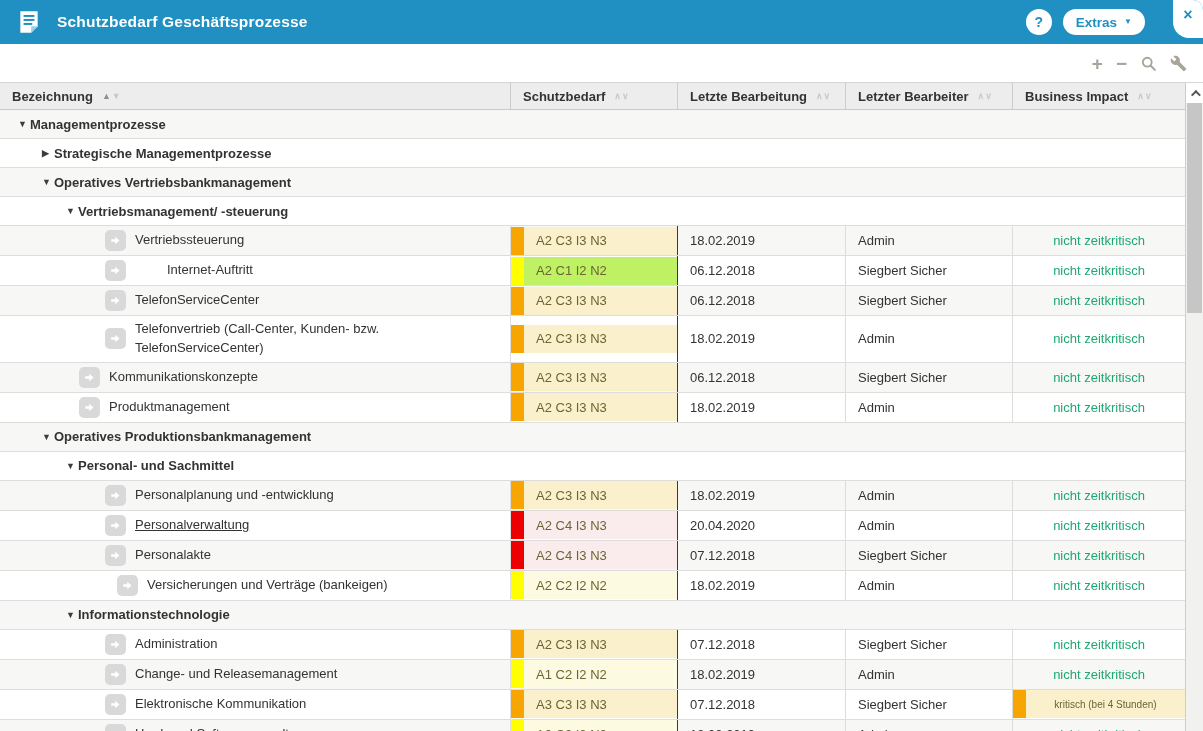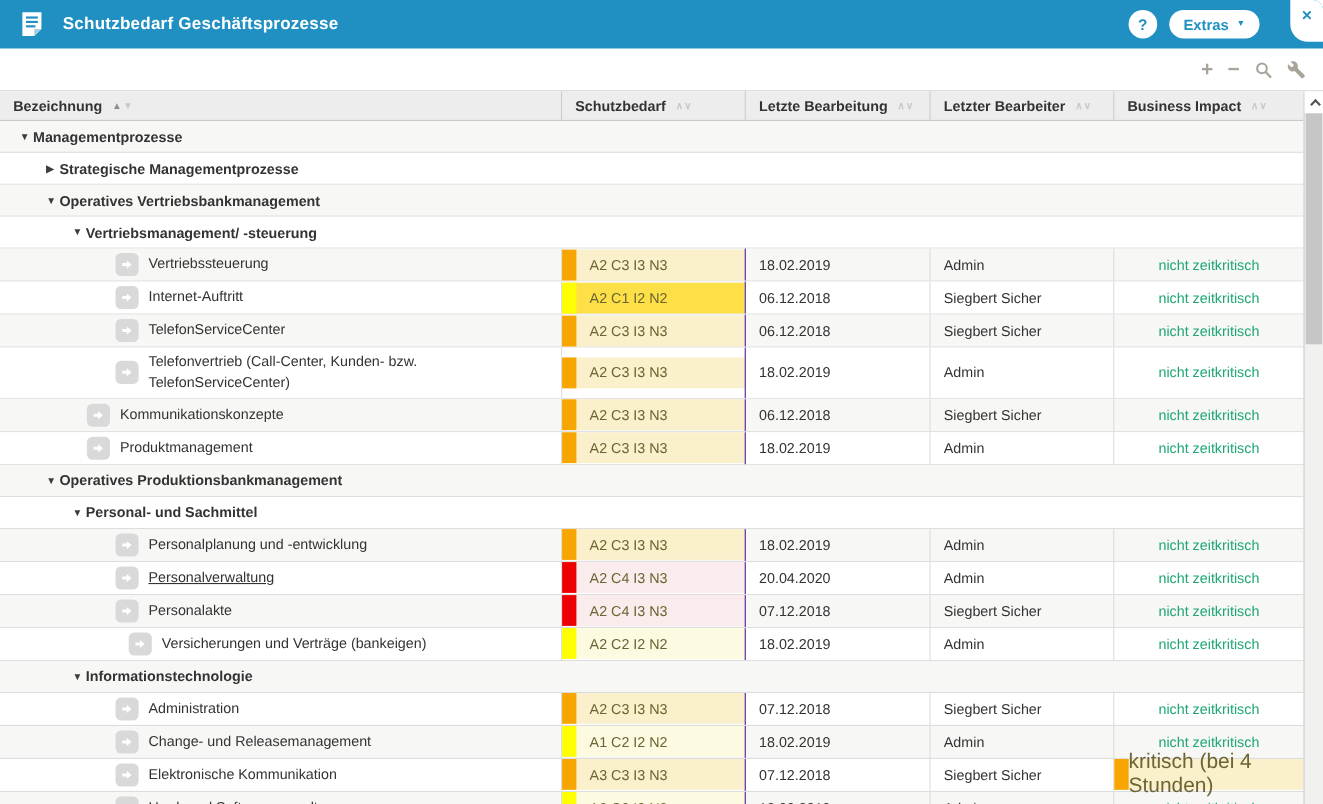--- a/index.html
+++ b/index.html
@@ -175,21 +175,21 @@
   .sb-cell    { width: 167px; border-left: 1px solid #dddddd; padding: 0; }
   .sb-badge   { height: 28px; width: 100%; display: flex; align-self: center; }
   .sb-bar     { width: 13px; height: 100%; flex: none; }
   .sb-text    {
     flex: 1; display: flex; align-items: center;
     padding-left: 12px; font-size: 13px;
   }
   .date-cell   { width: 168px; border-left: 1px solid #4c1d95; padding-left: 12px; }
   .editor-cell { width: 167px; border-left: 1px solid #dddddd; padding-left: 12px; }
   .impact-cell { width: 173px; border-left: 1px solid #dddddd; justify-content: center; padding: 0; }
-  .impact-crit-text { flex: 1; display: flex; align-items: center; justify-content: center; font-size: 19px; }
+  .impact-crit-text { flex: 1; display: flex; align-items: center; justify-content: center; font-size: 10px; }
 
   
   .vscroll {
     position: absolute;
     top: 0; right: 0; bottom: 0;
     width: 18px;
     background: #F1F1F0;
     border-left: 1px solid #cccccc;
   }
   .vscroll-up {
@@ -339,30 +339,30 @@
               <span class="sb-text" style="color: rgb(108, 100, 51);">A2 C3 I3 N3</span>
             </div>
           </div>
           <div class="cell date-cell">18.02.2019</div>
           <div class="cell editor-cell">Admin</div>
           <div class="cell impact-cell">
             <span style="color: rgb(31, 168, 115);">nicht zeitkritisch</span>
           </div>
         </div>
         <div class="row">
-          <div class="cell name-cell" style="padding-left: 105px;">
+          <div class="cell name-cell" style="padding-left: 105px; gap: 32px;">
             <span class="leaf-icon">
               <svg viewBox="0 0 24 24" width="13" height="13">
                 <path d="M4 9.5h7.5V5l8 7-8 7v-4.5H4z" fill="#ffffff"></path>
               </svg>
             </span>
             <span class="leaf-label">Internet-Auftritt</span>
           </div>
           <div class="cell sb-cell">
-            <div class="sb-badge" style="background: #fde047;">
+            <div class="sb-badge" style="background: #bef264;">
               <span class="sb-bar" style="background: rgb(255, 255, 0);"></span>
               <span class="sb-text" style="color: rgb(108, 100, 51);">A2 C1 I2 N2</span>
             </div>
           </div>
           <div class="cell date-cell">06.12.2018</div>
           <div class="cell editor-cell">Siegbert Sicher</div>
           <div class="cell impact-cell">
             <span style="color: rgb(31, 168, 115);">nicht zeitkritisch</span>
           </div>
         </div>

